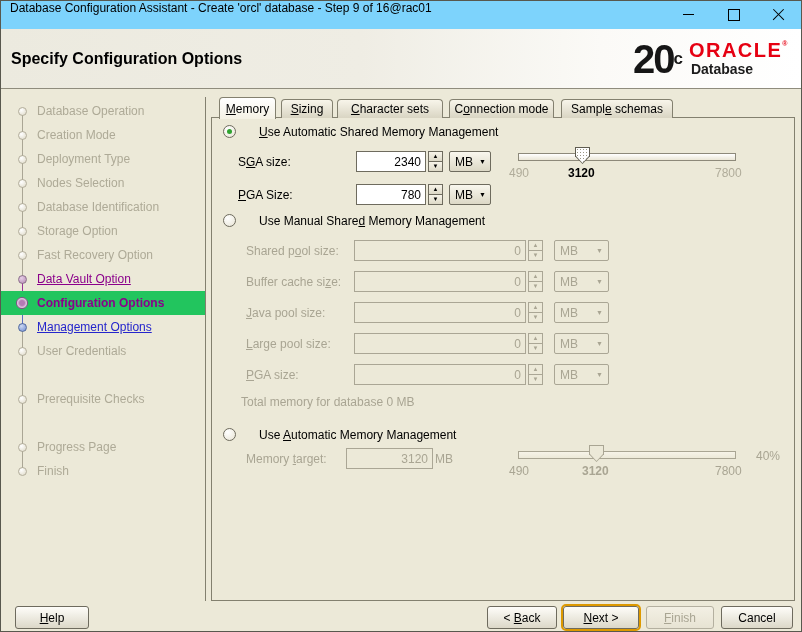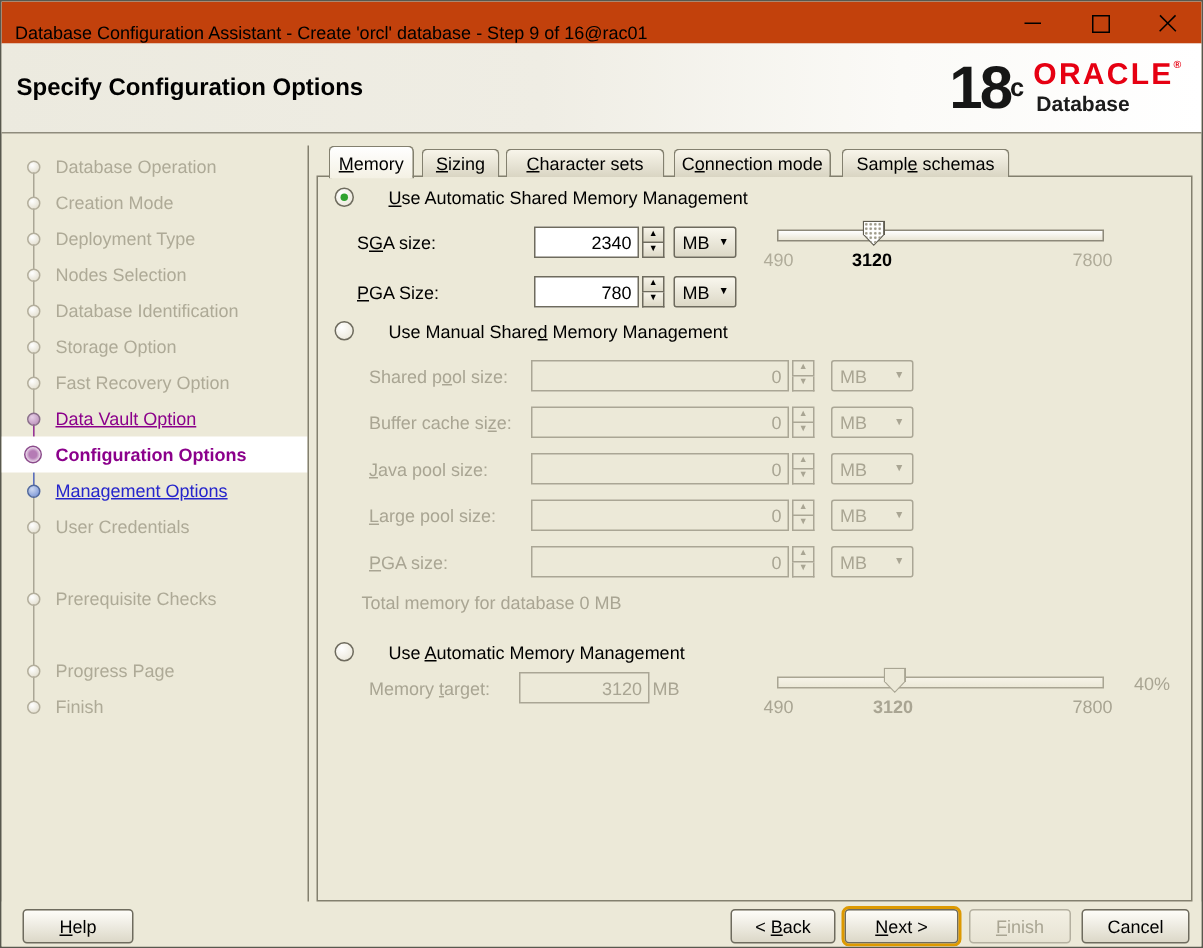--- a/index.html
+++ b/index.html
@@ -1,20 +1,20 @@
 <!DOCTYPE html>
 <html><head>
 <meta charset="utf-8">
 <style>
   html,body{margin:0;padding:0;}
   body{width:802px;height:632px;font-family:"Liberation Sans",sans-serif;position:relative;background:#fff;-webkit-font-smoothing:antialiased;}
   .win{position:absolute;inset:0;border:1px solid #58584e;background:#ece9d8;overflow:hidden;}
 
   
-  .titlebar{position:absolute;left:0;top:0;right:0;height:28px;background:#c2410c;display:flex;align-items:flex-end;border-bottom:1px solid #e4e4e4;}
+  .titlebar{position:absolute;left:0;top:0;right:0;height:28px;background:#7dd3fc;display:flex;align-items:flex-start;border-bottom:1px solid #e4e4e4;}
   .tb-title{flex:1;font-size:12px;color:#000;padding-left:9px;white-space:nowrap;}
   .tb-btn{width:45px;height:27px;display:flex;align-items:center;justify-content:center;cursor:default;}
   .ic-min{width:11px;height:1px;background:#000;}
   .ic-max{width:10px;height:10px;border:1px solid #000;}
   .ic-close{position:relative;width:13px;height:13px;}
   .ic-close::before,.ic-close::after{content:"";position:absolute;left:-1px;top:6px;width:15px;height:1.3px;background:#000;}
   .ic-close::before{transform:rotate(45deg);}
   .ic-close::after{transform:rotate(-45deg);}
 
   
@@ -34,21 +34,21 @@
   .rail{position:absolute;left:21px;top:22px;width:1px;height:360px;background:#aaa695;}
   .rail-purple{position:absolute;left:21px;top:190px;width:1px;height:24px;background:#993399;}
   .rail-blue{position:absolute;left:21px;top:214px;width:1px;height:24px;background:#5a6fc0;}
   .s-item{position:absolute;left:0;width:204px;height:24px;font-size:12px;}
   .s-item .bullet{position:absolute;left:17px;top:8px;width:9px;height:9px;border-radius:50%;}
   .s-item .s-label{position:absolute;left:36px;top:5px;white-space:nowrap;}
   .s-item.future .bullet{background:radial-gradient(circle at 35% 30%,#ffffff,#ded9c6);border:1px solid #b3ae9c;box-sizing:border-box;}
   .s-item.future .s-label{color:#aeaa97;}
   .s-item.visited .bullet{background:radial-gradient(circle at 35% 30%,#e7cfe7,#b488b4);border:1px solid #8b6f8b;box-sizing:border-box;}
   .s-item.visited .s-label{color:#8b008b;text-decoration:underline;}
-  .s-item.current{background:#ffffff;}
+  .s-item.current{background:#22c55e;}
   .s-item.current .bullet{left:15px;top:6px;width:12px;height:12px;background:radial-gradient(circle,#b57bb5 35%,#ecdcec 70%);border:1.5px solid #8b4a8b;box-sizing:border-box;}
   .s-item.current .s-label{color:#8b008b;font-weight:bold;}
   .s-item.next .bullet{background:radial-gradient(circle at 35% 30%,#cdd9f2,#6f8cd2);border:1px solid #51699e;box-sizing:border-box;}
   .s-item.next .s-label{color:#2525cc;text-decoration:underline;}
 
   
   .main{position:absolute;left:210px;top:96px;width:584px;height:504px;}
   .panel{position:absolute;left:0;right:0;top:20px;bottom:0;border:1px solid #83806f;background:#ece9d8;box-sizing:border-box;z-index:1;}
   .tab{position:absolute;top:2px;height:19px;background:linear-gradient(#f8f5ea,#d9d5c3);border:1px solid #83806f;border-bottom:none;border-radius:4px 4px 0 0;font-size:12px;display:flex;align-items:center;justify-content:center;z-index:2;box-sizing:border-box;white-space:nowrap;}
   .tab.active{top:0;height:22px;background:linear-gradient(#ffffff,#f4f1e4);z-index:3;}
@@ -107,21 +107,21 @@
         <span class="ic-max"></span>
       </div>
     <div class="tb-btn">
         <span class="ic-close"></span>
       </div>
   </div>
 
   <div class="header">
     <div class="h-title">Specify Configuration Options</div>
     <div class="logo">
-      <span class="logo-19">18</span>
+      <span class="logo-19">20</span>
         <span class="logo-c">c</span>
       <div class="logo-right">
         <span class="logo-oracle"><span>ORACLE</span><sup class="logo-reg">®</sup></span>
         <span class="logo-db">Database</span>
       </div>
     </div>
   </div>
 
   <div class="sidebar">
     <div class="rail"></div>

